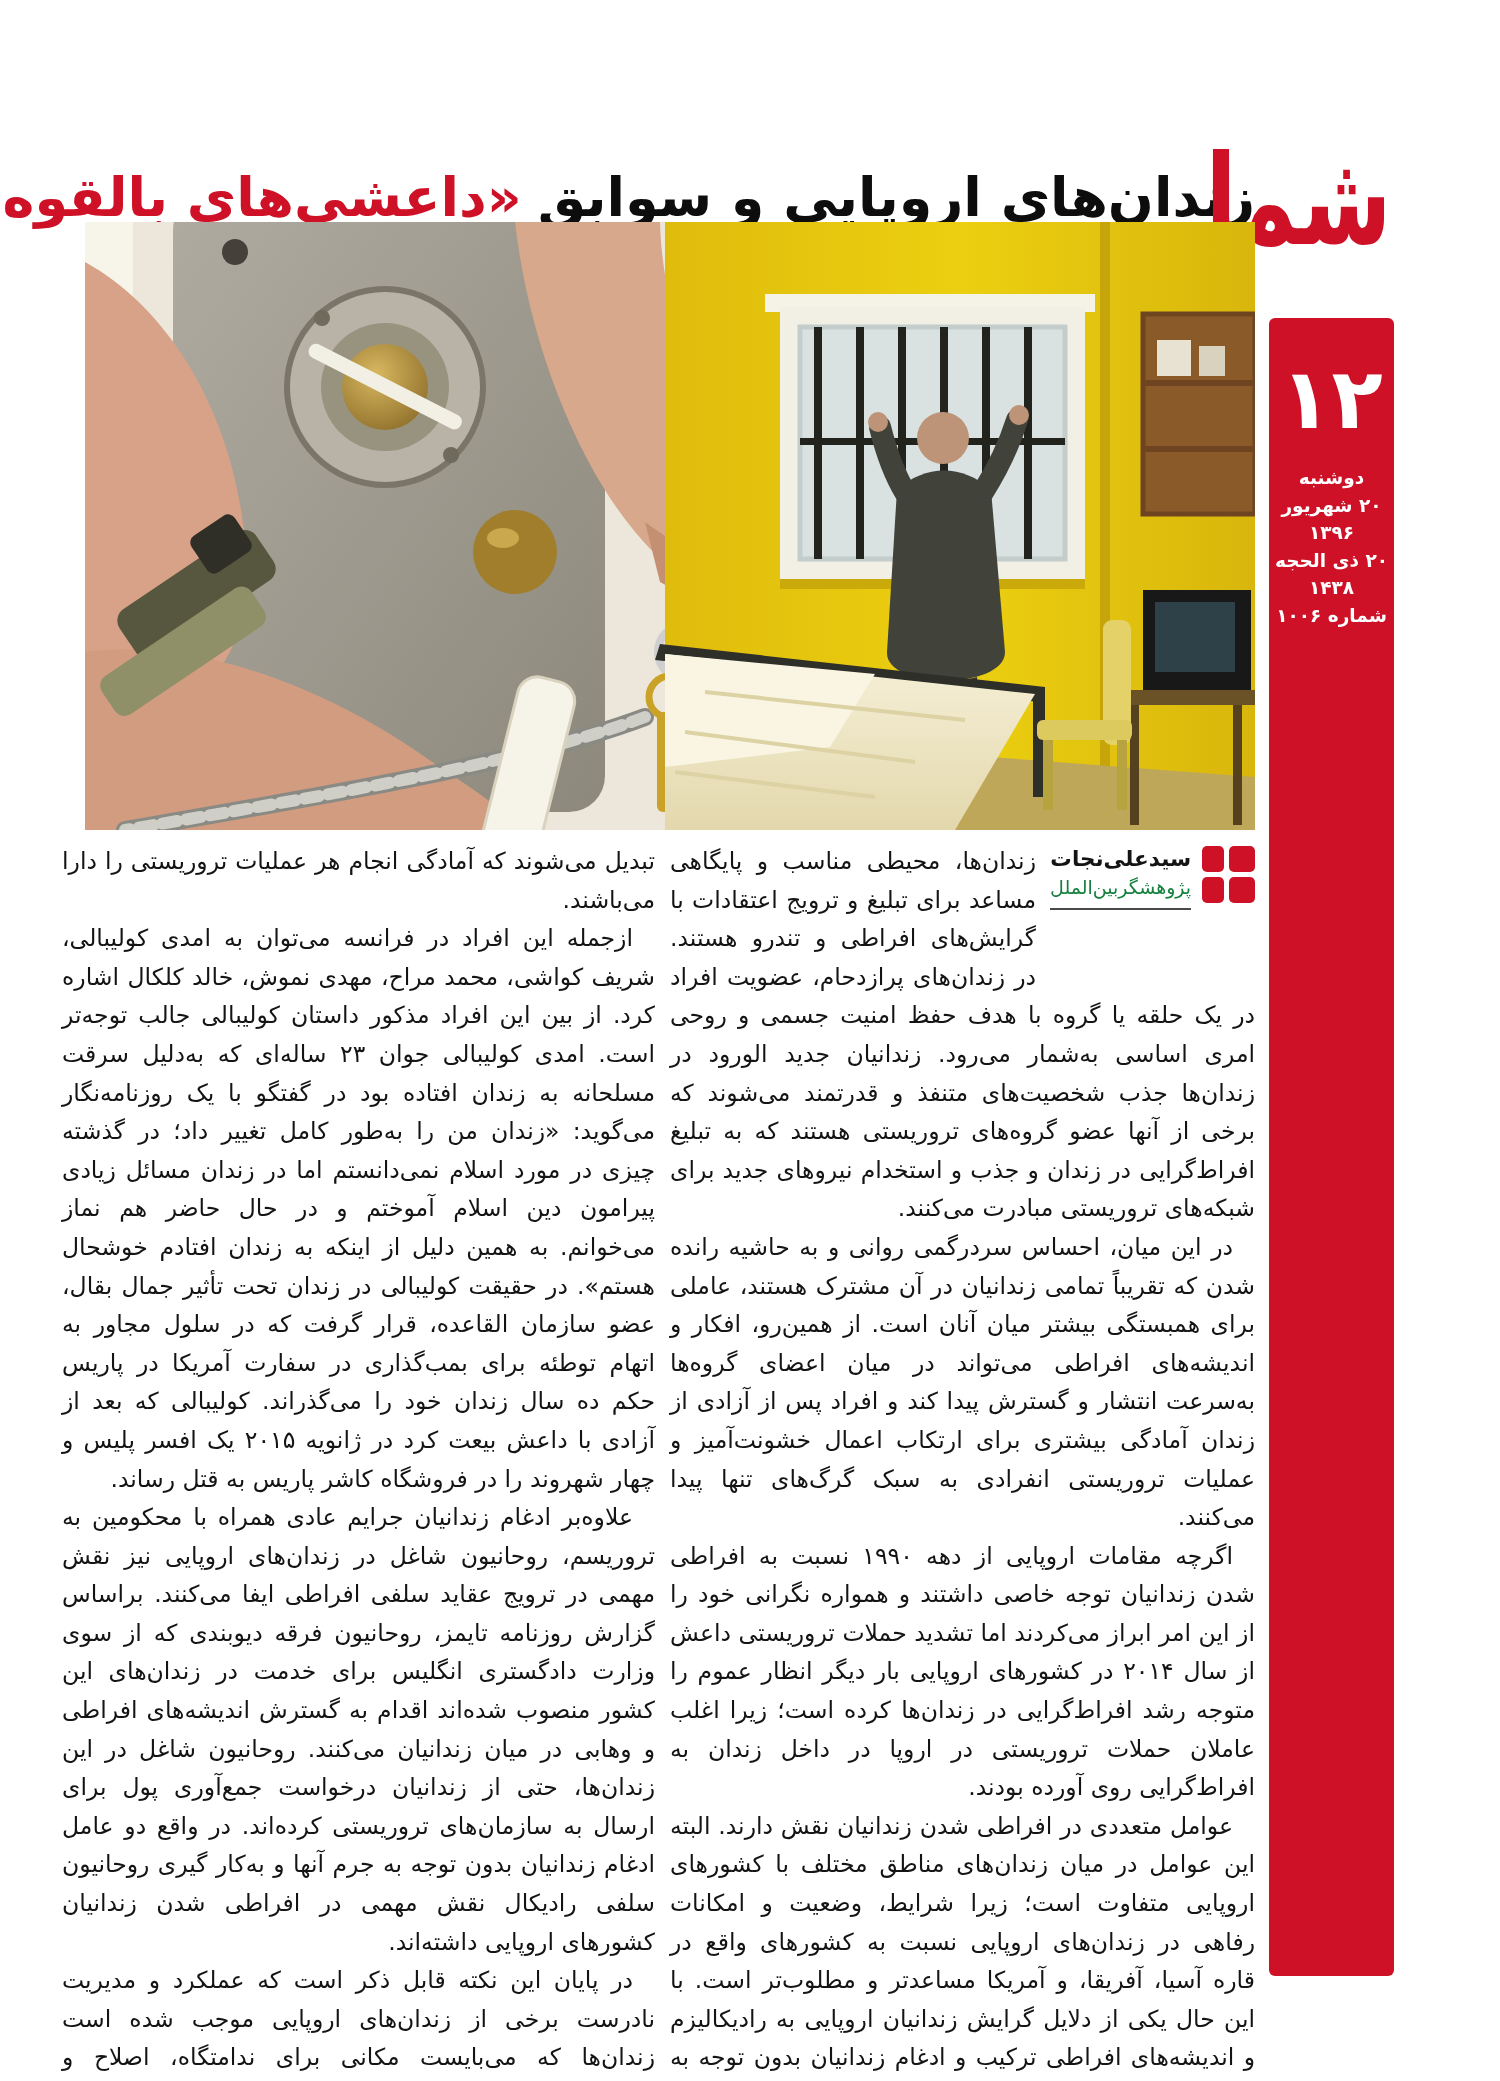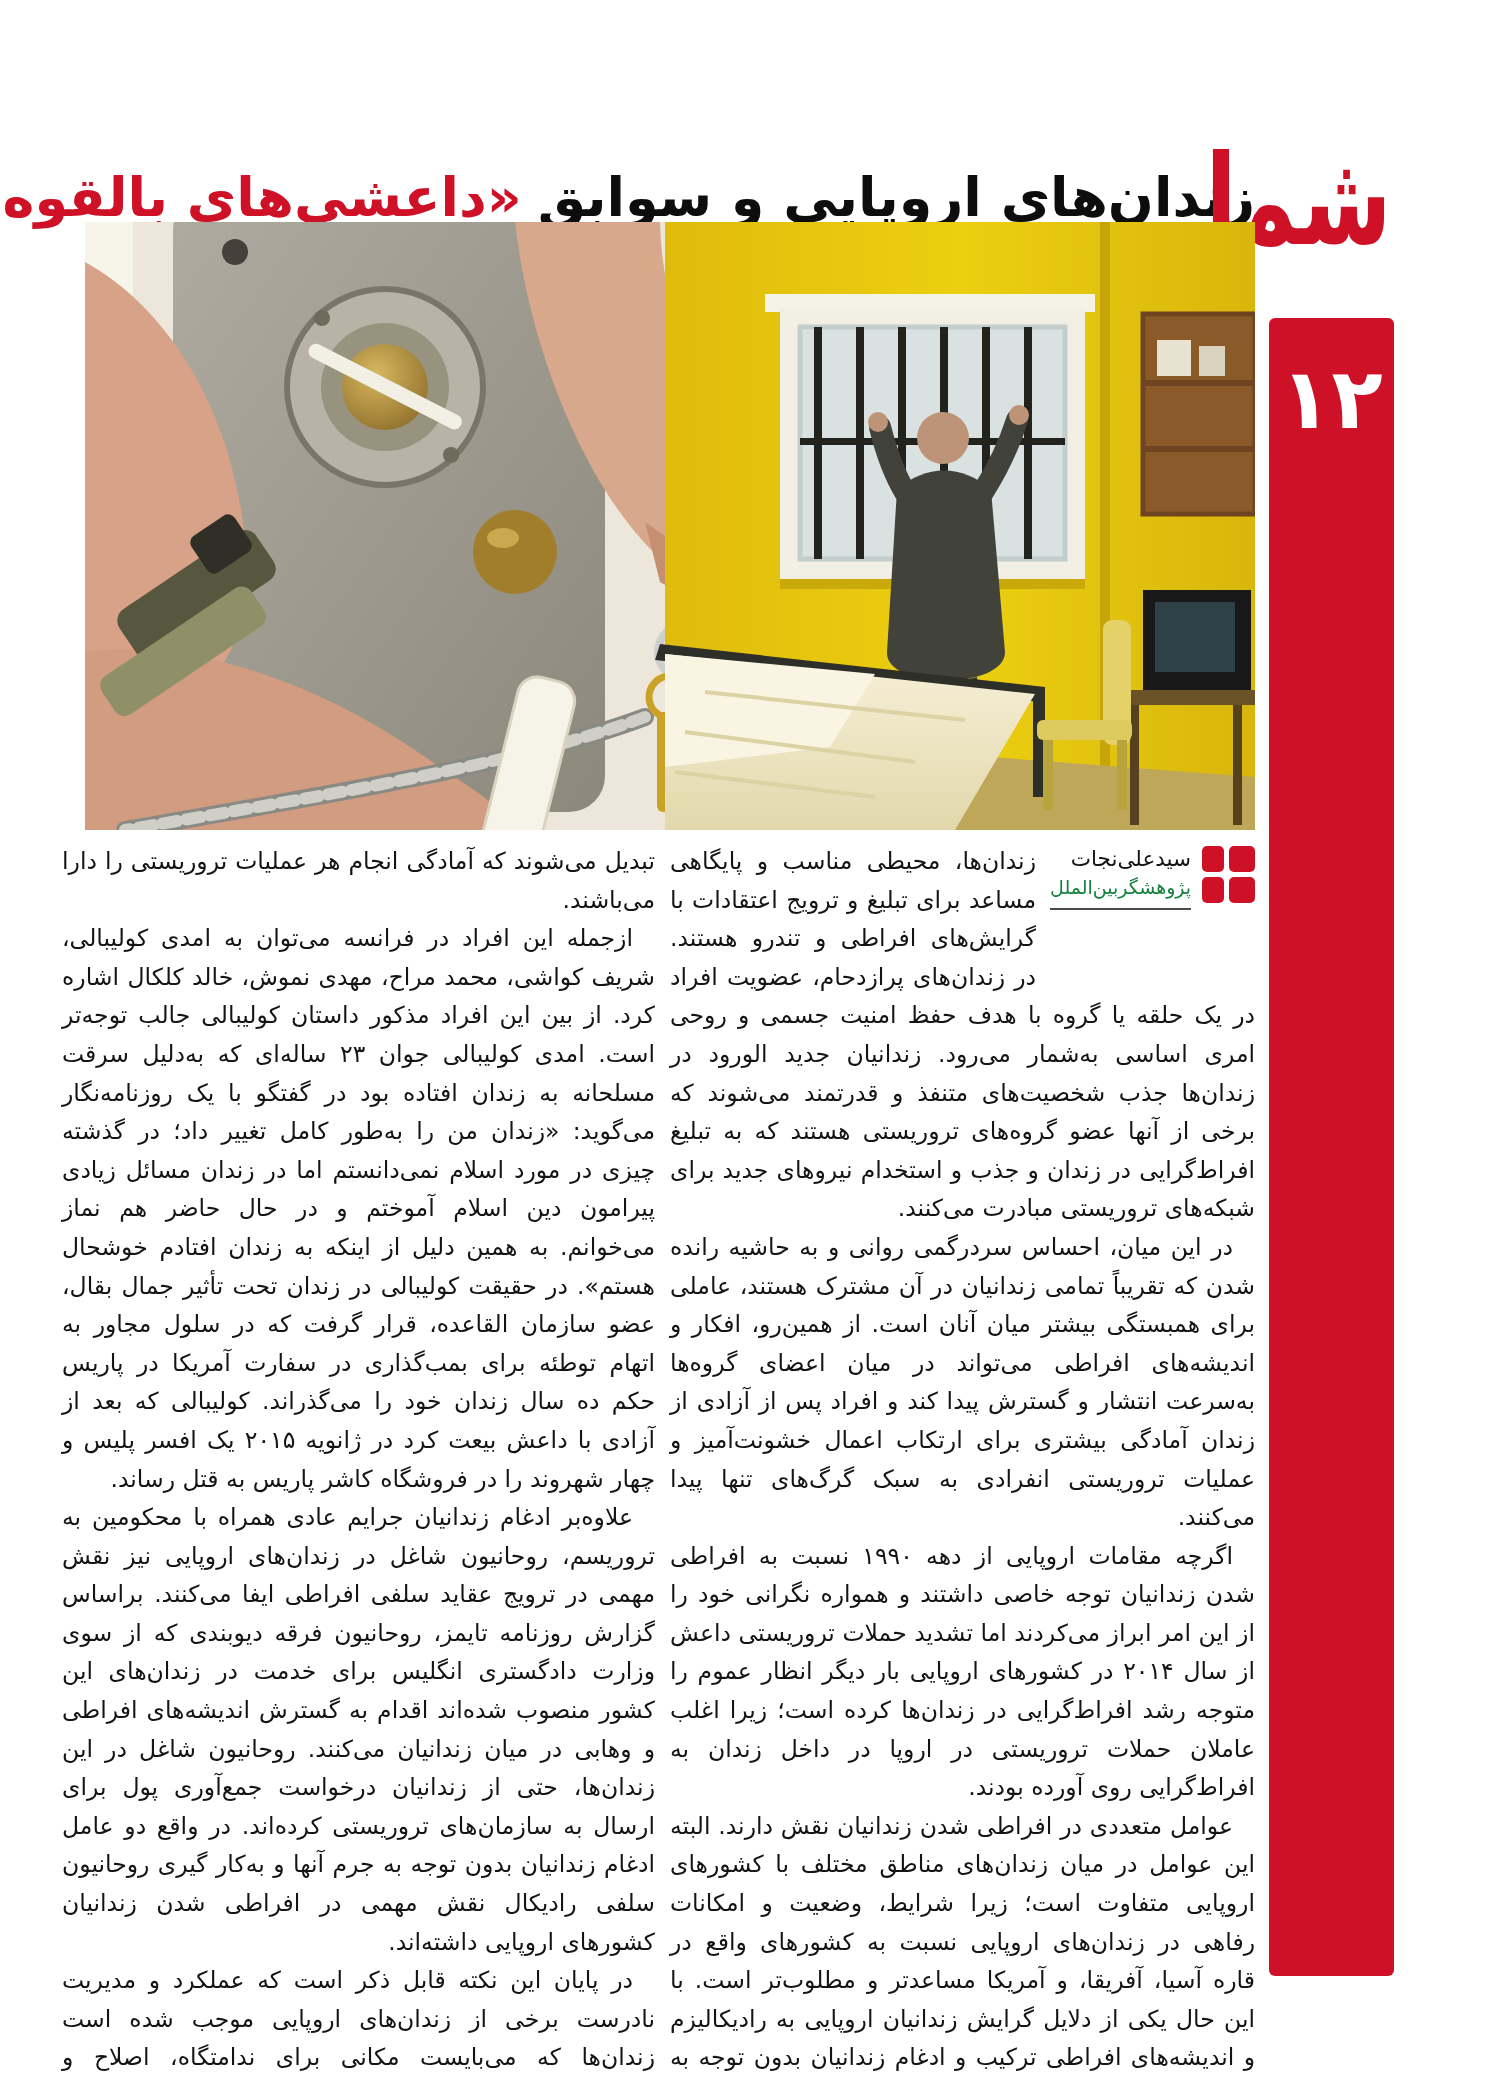--- a/index.html
+++ b/index.html
@@ -30,36 +30,42 @@
   .col p{margin:0;text-indent:22px;}
   .col p.first{text-indent:0;}
   
   .byline{float:right;width:205px;height:122px;margin-left:14px;display:flex;
           flex-direction:row;align-items:flex-start;}
   .byline-icon{width:60px;height:60px;margin-top:4px;margin-left:8px;display:grid;
                grid-template-columns:26px 22px;grid-template-rows:26px 26px;gap:5px;}
   .byline-icon span{background:#ce1126;border-radius:5px;display:block;}
   .byline-text{flex:1;text-align:right;border-bottom:2.5px solid #4a4a4a;
                padding-bottom:7px;}
-  .byline-author{font-weight:normal;font-size:21.5px;line-height:30px;margin-top:2px;}
+  .byline-author{font-weight:bold;font-size:21.5px;line-height:30px;margin-top:2px;}
   .byline-role{font-size:19px;line-height:27px;color:#15803d;}
 </style>
 </head>
 <body>
 
 <div class="page">
 
   <h1 class="headline">
     <span class="black">زندان‌های اروپایی و سوابق</span><span class="red">«داعشی‌های بالقوه»</span>
   </h1>
 
   <div class="logo">شما</div>
 
   <aside class="red-box">
     <div class="page-num">۱۲</div>
+    <div class="dates">
+      <div>دوشنبه</div>
+      <div>۲۰ شهریور ۱۳۹۶</div>
+      <div>۲۰ ذی الحجه ۱۴۳۸</div>
+      <div>شماره ۱۰۰۶</div>
+    </div>
   </aside>
 
   <figure class="photo">
     <svg viewBox="0 0 1170 608" preserveAspectRatio="none" aria-hidden="true">
       <defs>
         <linearGradient id="plateGrad" x1="0" y1="0" x2="1" y2="1">
           <stop offset="0" stop-color="#b0aba0"></stop>
             <stop offset="1" stop-color="#8d887c"></stop>
         </linearGradient>
         <radialGradient id="brassGrad" cx="0.4" cy="0.35" r="0.9">

